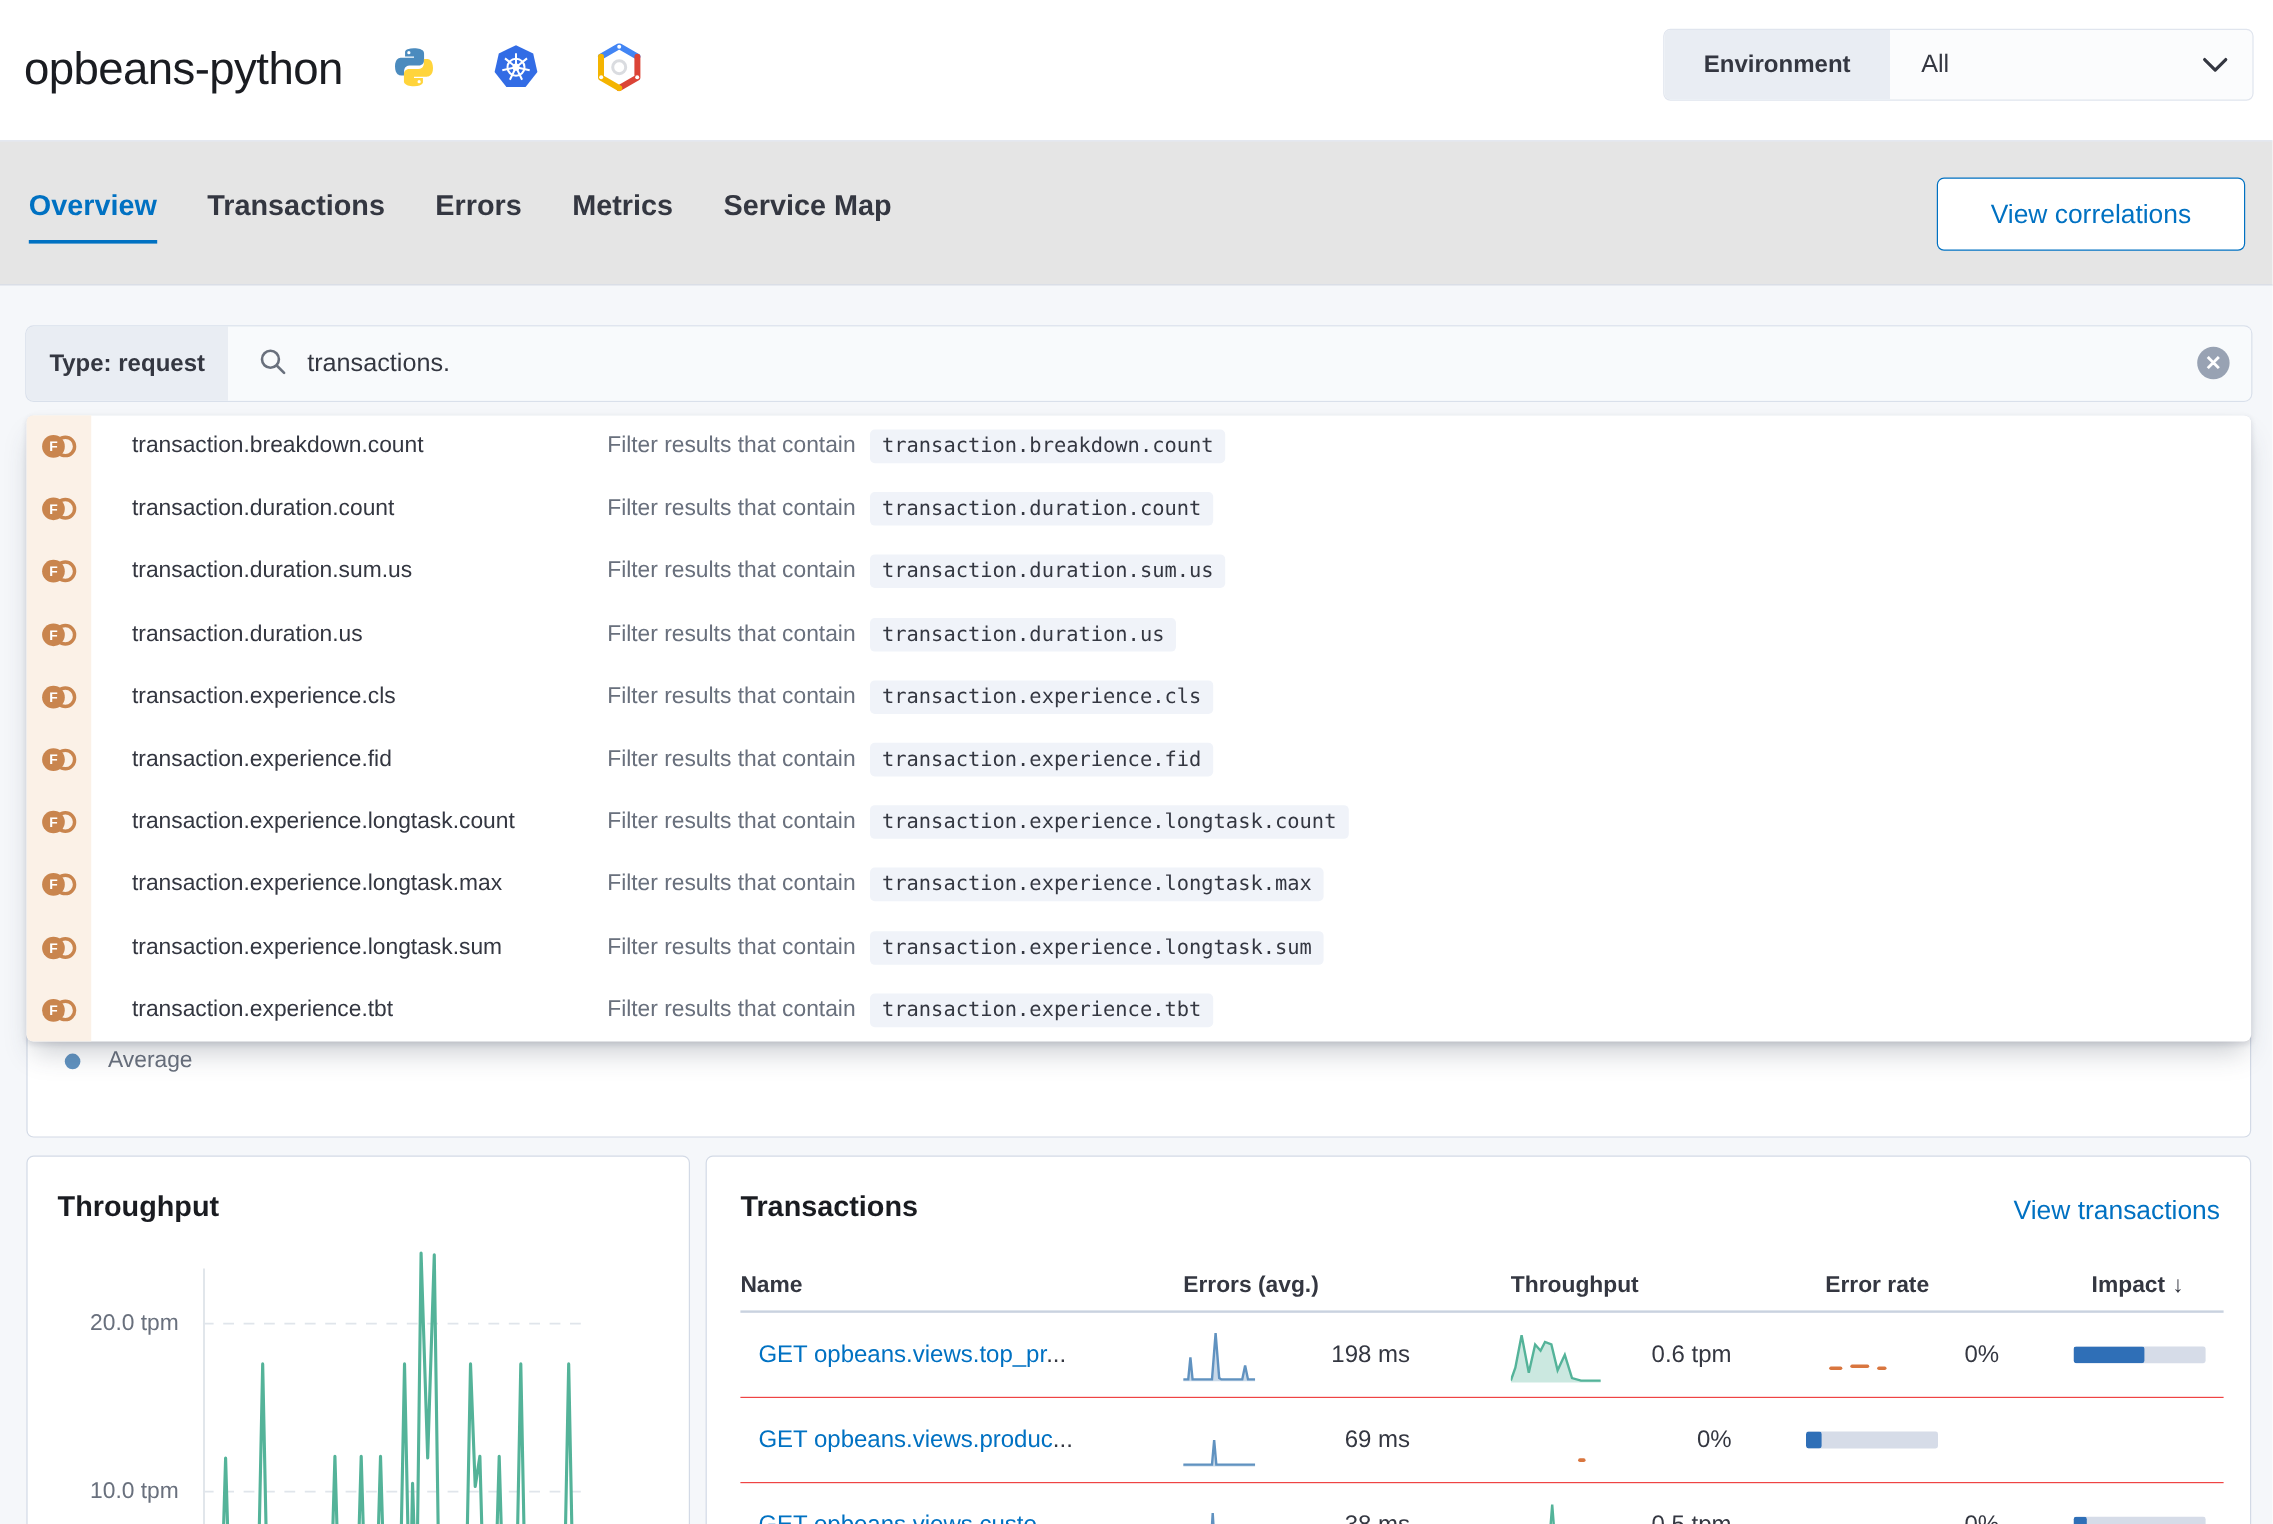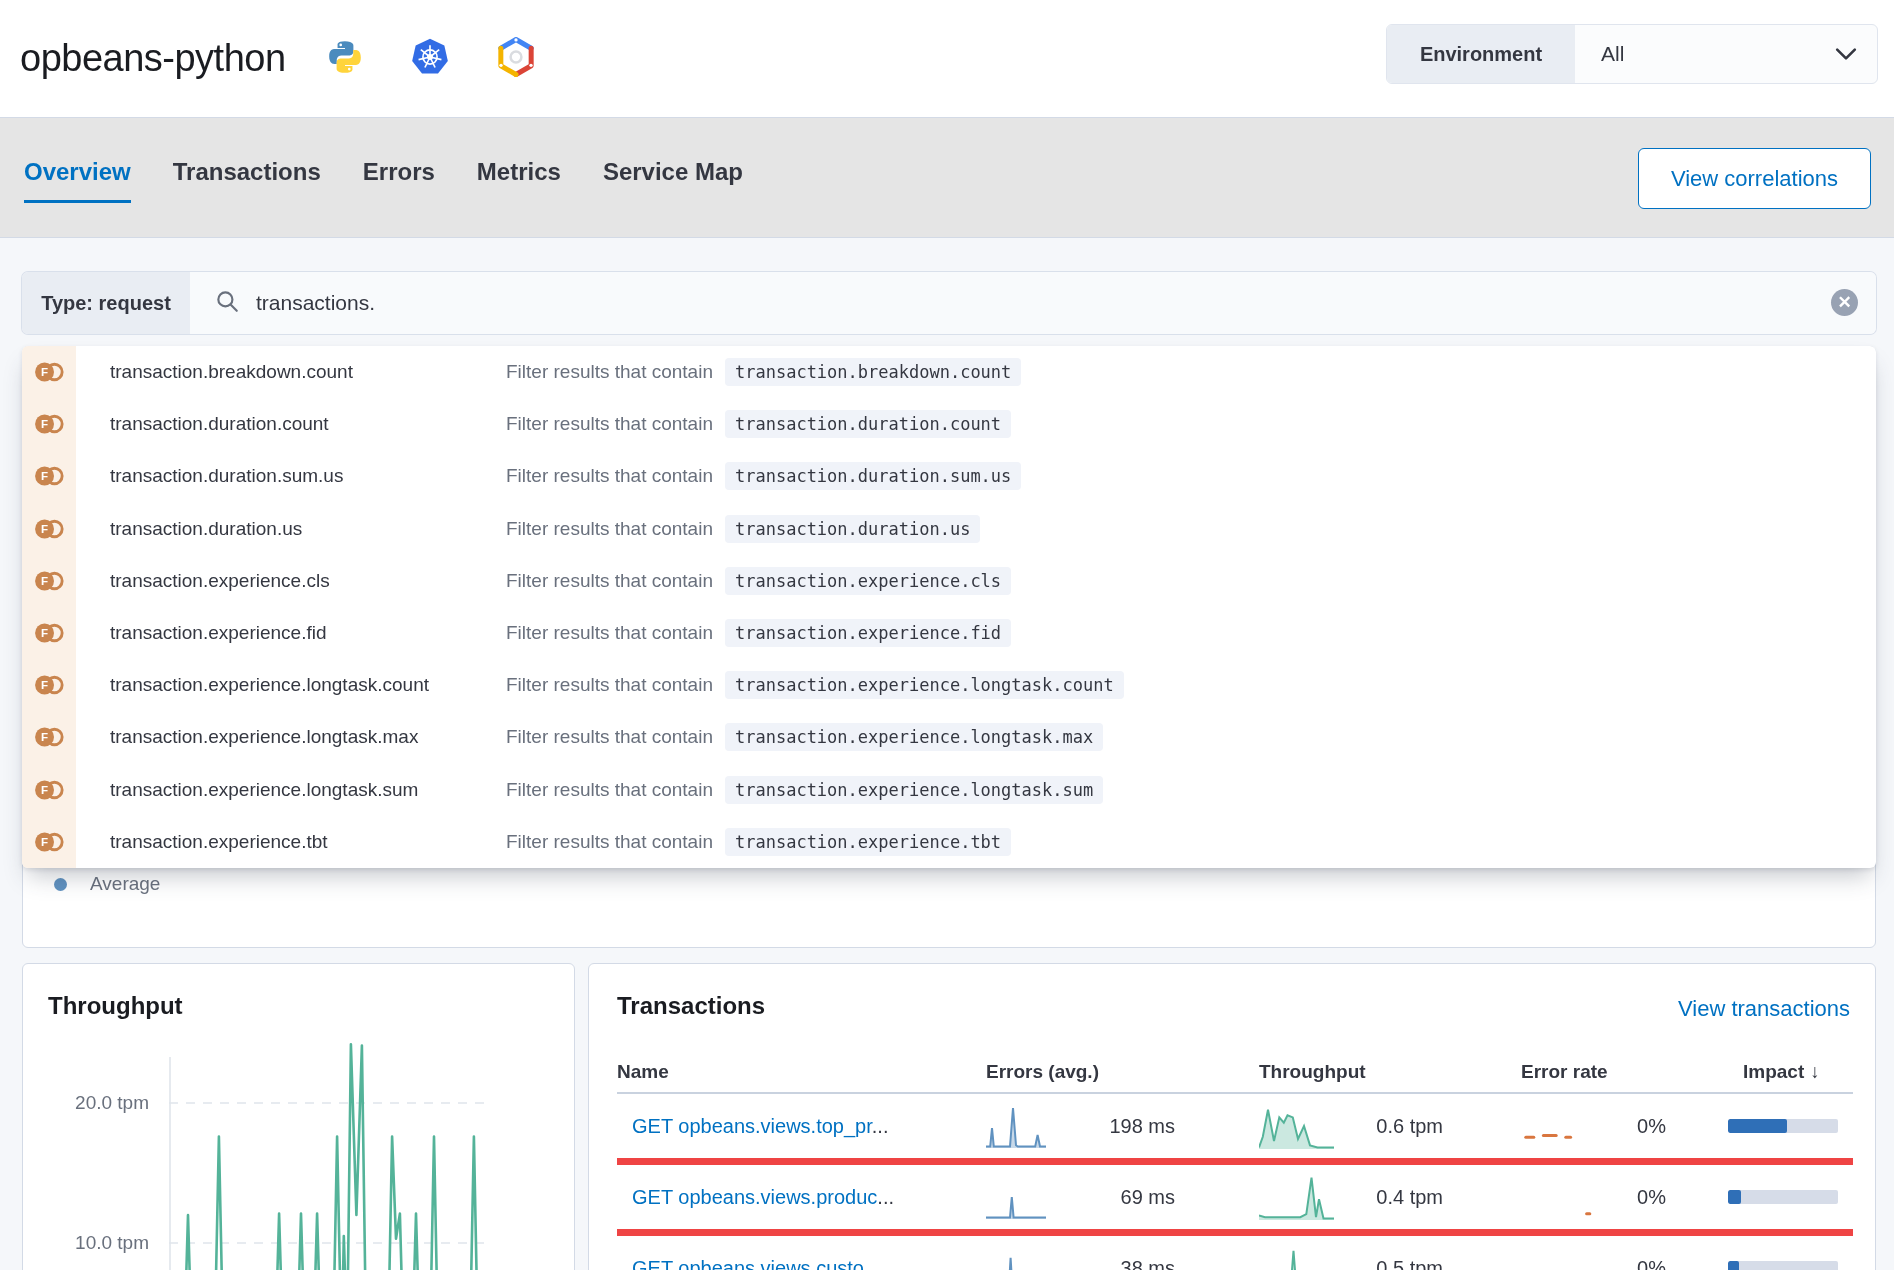--- a/index.html
+++ b/index.html
@@ -18,21 +18,21 @@
     width:188px; font-size:20px; font-weight:700; color:#343741; }
   .env-value { flex:1; display:flex; align-items:center; padding-left:26px; font-size:21px; color:#343741; }
   .env-chevron { position:absolute; right:20px; top:22px; }
 
   
   .tabs-bar { position:absolute; left:0; top:118px; width:1894px; height:120px; background:#e5e5e5;
     border-bottom:1px solid #D3DAE6; }
   .tabs { position:absolute; left:24px; top:40px; display:flex; gap:42px; }
   .tab { font-size:24px; font-weight:600; color:#343741; padding-bottom:14px; border-bottom:3px solid transparent; cursor:pointer; white-space:nowrap; }
   .tab.active { color:#0071c2; border-bottom-color:#0071c2; }
-  .correlations-btn { position:absolute; right:23px; top:30px; height:61px; padding:0 32px;
+  .correlations-btn { position:absolute; right:23px; top:30px; height:61px; padding:0 44px;
     border:1px solid #0071c2; border-radius:6px; background:#fff; color:#0071c2;
     font-size:22px; font-weight:500; font-family:"Liberation Sans", sans-serif; display:flex; align-items:center; }
 
   
   .content-bg { position:absolute; left:0; top:238px; width:1894px; height:1032px; background:#F5F7FA; }
 
   
   .searchbar { position:absolute; left:22px; top:272px; width:1854px; height:62px; display:flex;
     border-radius:6px; overflow:hidden; box-shadow:0 0 0 1px rgba(205,214,228,.7); }
   .filter-badge { width:168px; background:#E9EDF3; display:flex; align-items:center; justify-content:center;
@@ -71,21 +71,21 @@
   .view-tx-link { position:absolute; right:25px; top:32px; font-size:22px; color:#0071c2; cursor:pointer; }
 
   .ytick { position:absolute; width:112px; text-align:right; font-size:19px; color:#69707D; }
   .tp-chart { position:absolute; left:146px; top:77px; }
 
   
   .tx-table { position:absolute; left:28px; top:87px; width:1236px; }
   .tx-head { display:grid; grid-template-columns:344px 225px 270px 223px 1fr; align-items:center;
     height:43px; border-bottom:2px solid #C9D2DF; font-size:19px; font-weight:700; color:#343741; }
   .tx-row { display:grid; grid-template-columns:344px 225px 270px 223px 1fr; align-items:center;
-    height:71px; border-bottom:7px solid #ef4444; }
+    height:71px; border-bottom:1px solid #ef4444; }
   .col-name { padding-left:15px; white-space:nowrap; overflow:hidden; }
   .tx-link { color:#0071c2; font-size:20px; text-decoration:none; cursor:pointer; }
   .tx-ellipsis { color:#343741; font-size:20px; }
   .cell-metric { display:flex; align-items:center; }
   .cell-latency { padding-left:25px; padding-right:11px; }
   .cell-throughput { padding-left:73px; padding-right:13px; }
   .cell-error { padding-left:65px; padding-right:13px; }
   .metric-value { flex:1; text-align:right; font-size:20px; color:#343741; }
   .head-latency { padding-left:25px; }
   .head-throughput { padding-left:73px; }
@@ -389,27 +389,20 @@
           </div>
           <div class="tx-row">
             <div class="col-name"><a class="tx-link" href="#">GET opbeans.views.produc</a><span class="tx-ellipsis">...</span></div>
             <div class="cell-metric cell-latency">
               <svg width="60" height="44" viewBox="0 0 60 44">
                 <polygon points="0.0,42.5 24.0,42.5 25.8,22.0 27.6,42.5 60.0,42.5 60,46 0,46" fill="rgba(96,146,192,0.35)" stroke="none"></polygon>
                 <polyline points="0.0,42.5 24.0,42.5 25.8,22.0 27.6,42.5 60.0,42.5" fill="none" stroke="#6092C0" stroke-width="2"></polyline>
               </svg>
               <span class="metric-value">69 ms</span>
             </div>
-            <div class="cell-metric cell-throughput">
-              <svg width="75" height="46" viewBox="0 0 75 46">
-                <polygon points="0.0,41.5 6.0,43.2 41.3,43.2 47.3,40.2 52.5,3.6 57.0,43.2 60.0,25.2 64.5,44.5 75.0,44.5 75,48 0,48" fill="rgba(84,179,153,0.30)" stroke="none"></polygon>
-                <polyline points="0.0,41.5 6.0,43.2 41.3,43.2 47.3,40.2 52.5,3.6 57.0,43.2 60.0,25.2 64.5,44.5 75.0,44.5" fill="none" stroke="#54B399" stroke-width="2"></polyline>
-              </svg>
-              <span class="metric-value">0.4 tpm</span>
-            </div>
             <div class="cell-metric cell-error">
               <svg width="80" height="40" viewBox="0 0 80 40">
                 <line x1="65.6" y1="36.800000000000004" x2="68.8" y2="36.800000000000004" stroke="#D9763F" stroke-width="3" stroke-linecap="round"></line>
               </svg>
               <span class="metric-value">0%</span>
             </div>
             <div class="cell-impact">
               <div class="impact-track">
                 <div class="impact-fill" style="width: 12%;"></div>
               </div>

